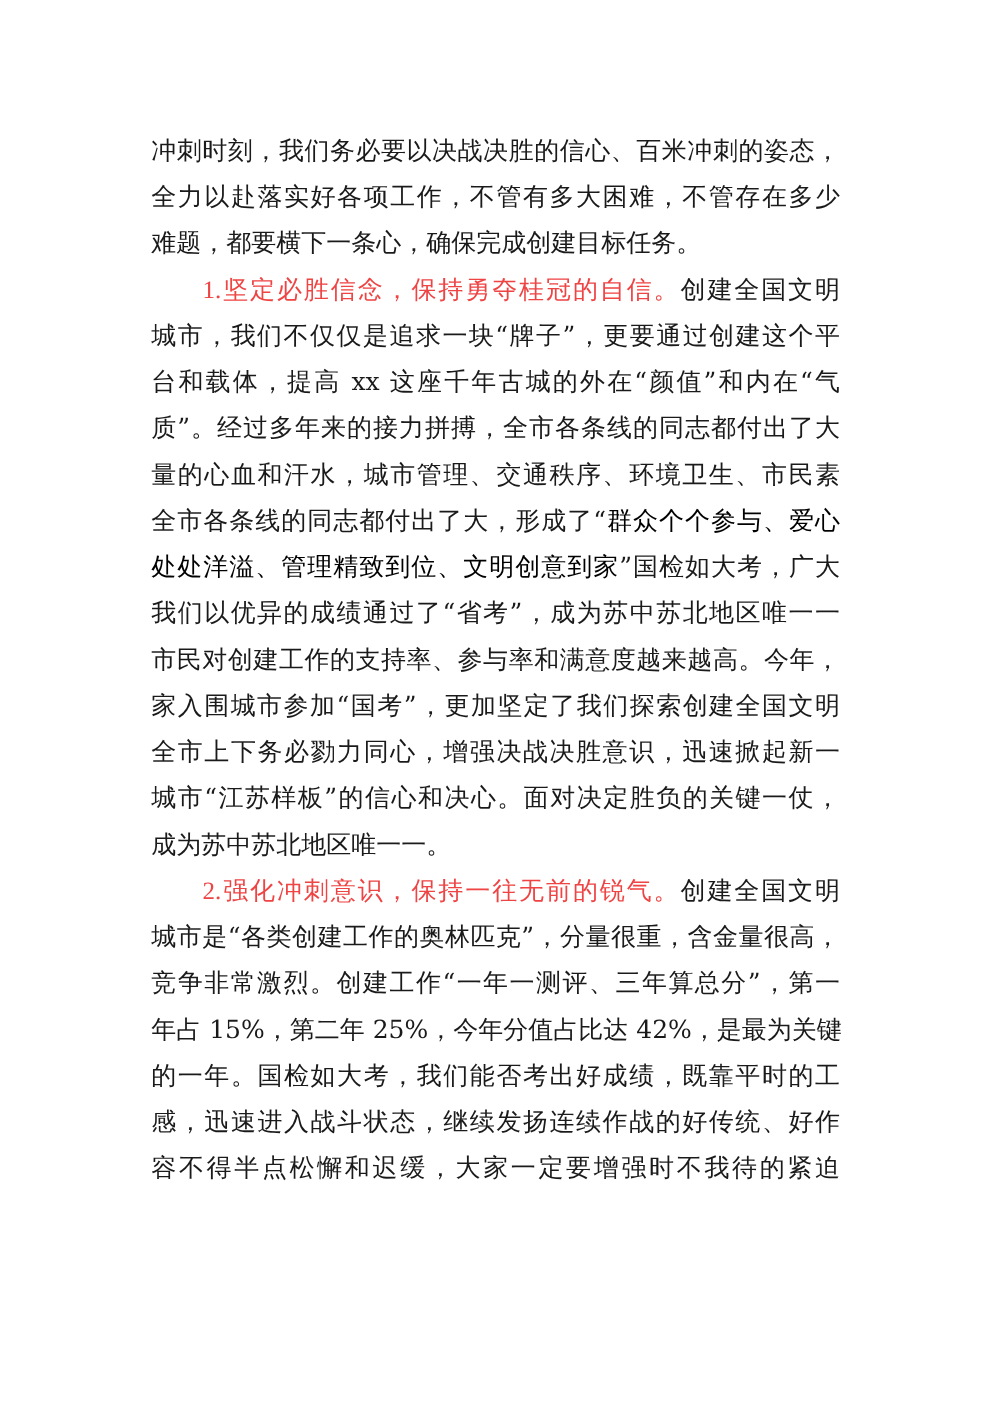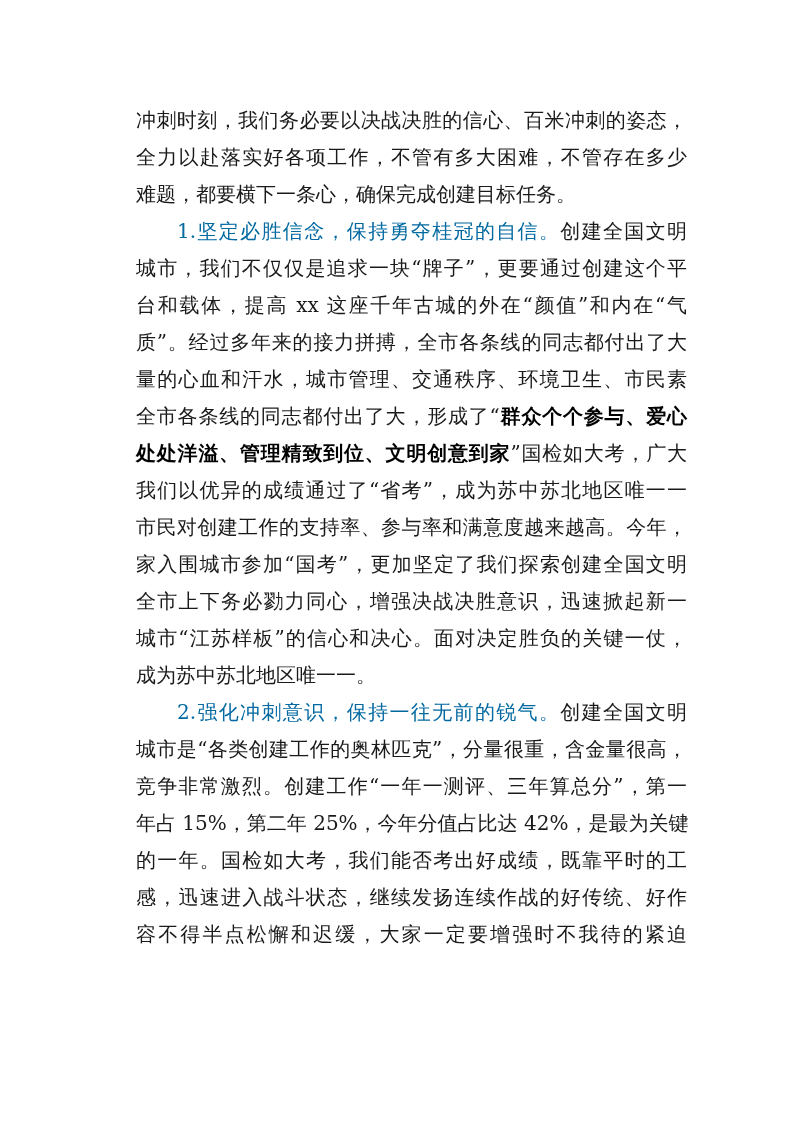--- a/index.html
+++ b/index.html
@@ -3,33 +3,33 @@
 <meta charset="utf-8">
 <style>
   html, body { margin: 0; padding: 0; background: #ffffff; }
   body { width: 793px; height: 1122px; position: relative; overflow: hidden; }
   .page {
     position: absolute; left: 0; top: 0; width: 793px; height: 1122px; background: #ffffff;
   }
   .text-block {
     position: absolute; left: 121px; top: 102px; width: 551px;
     font-family: "DejaVu Serif", "Liberation Serif", serif;
-    font-size: 20px; line-height: 37px; color: #1a1a1a; margin-left: 15px;
+    font-size: 20px; line-height: 37px; color: #1a1a1a;
   }
   .line {
     display: block; height: 37px; white-space: nowrap;
     text-align: justify; text-align-last: justify;
     letter-spacing: 0;
   }
   .line.last { text-align-last: left; }
   .line.indent { padding-left: 41px; }
-  .heading-part { font-weight: normal; color: #0369a1; }
+  .heading-part { font-weight: normal; color: #ef4444; font-family: Liberation Serif, serif; }
   .strong {
     font-family: "DejaVu Sans", "Liberation Sans", sans-serif;
-    font-weight: bold; color: #000;
+    font-weight: normal; color: #000;
   }
 </style>
 </head>
 <body>
 
 <div class="page">
   <div class="text-block" id="text-block">
       <div class="line"><span>冲刺时刻，我们务必要以决战决胜的信心、百米冲刺的姿态，</span></div>
       <div class="line"><span>全力以赴落实好各项工作，不管有多大困难，不管存在多少</span></div>
       <div class="line last"><span>难题，都要横下一条心，确保完成创建目标任务。</span></div>

